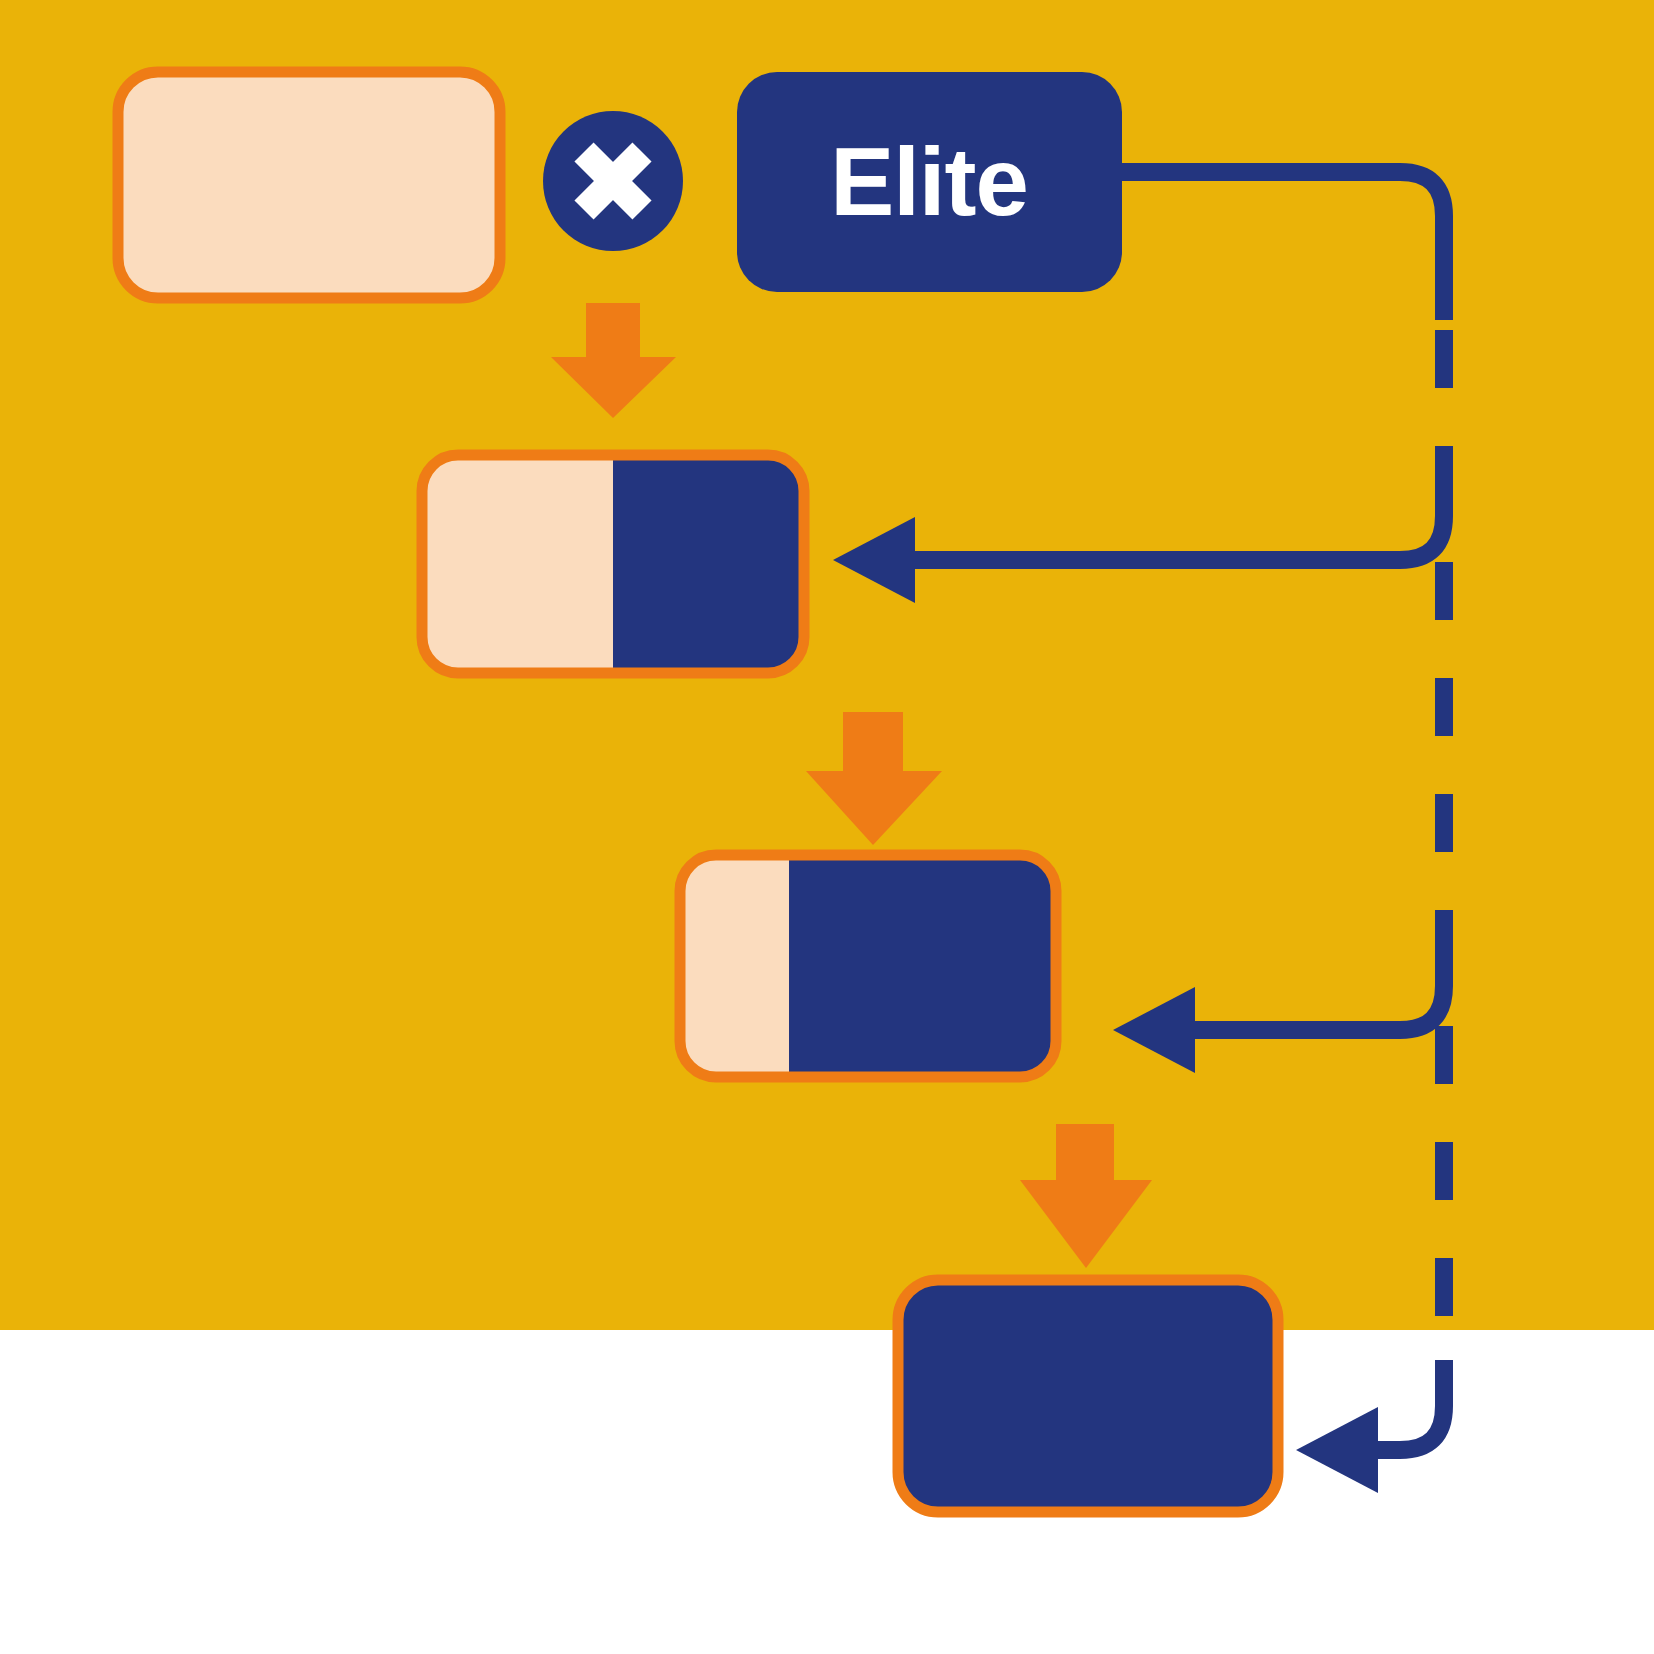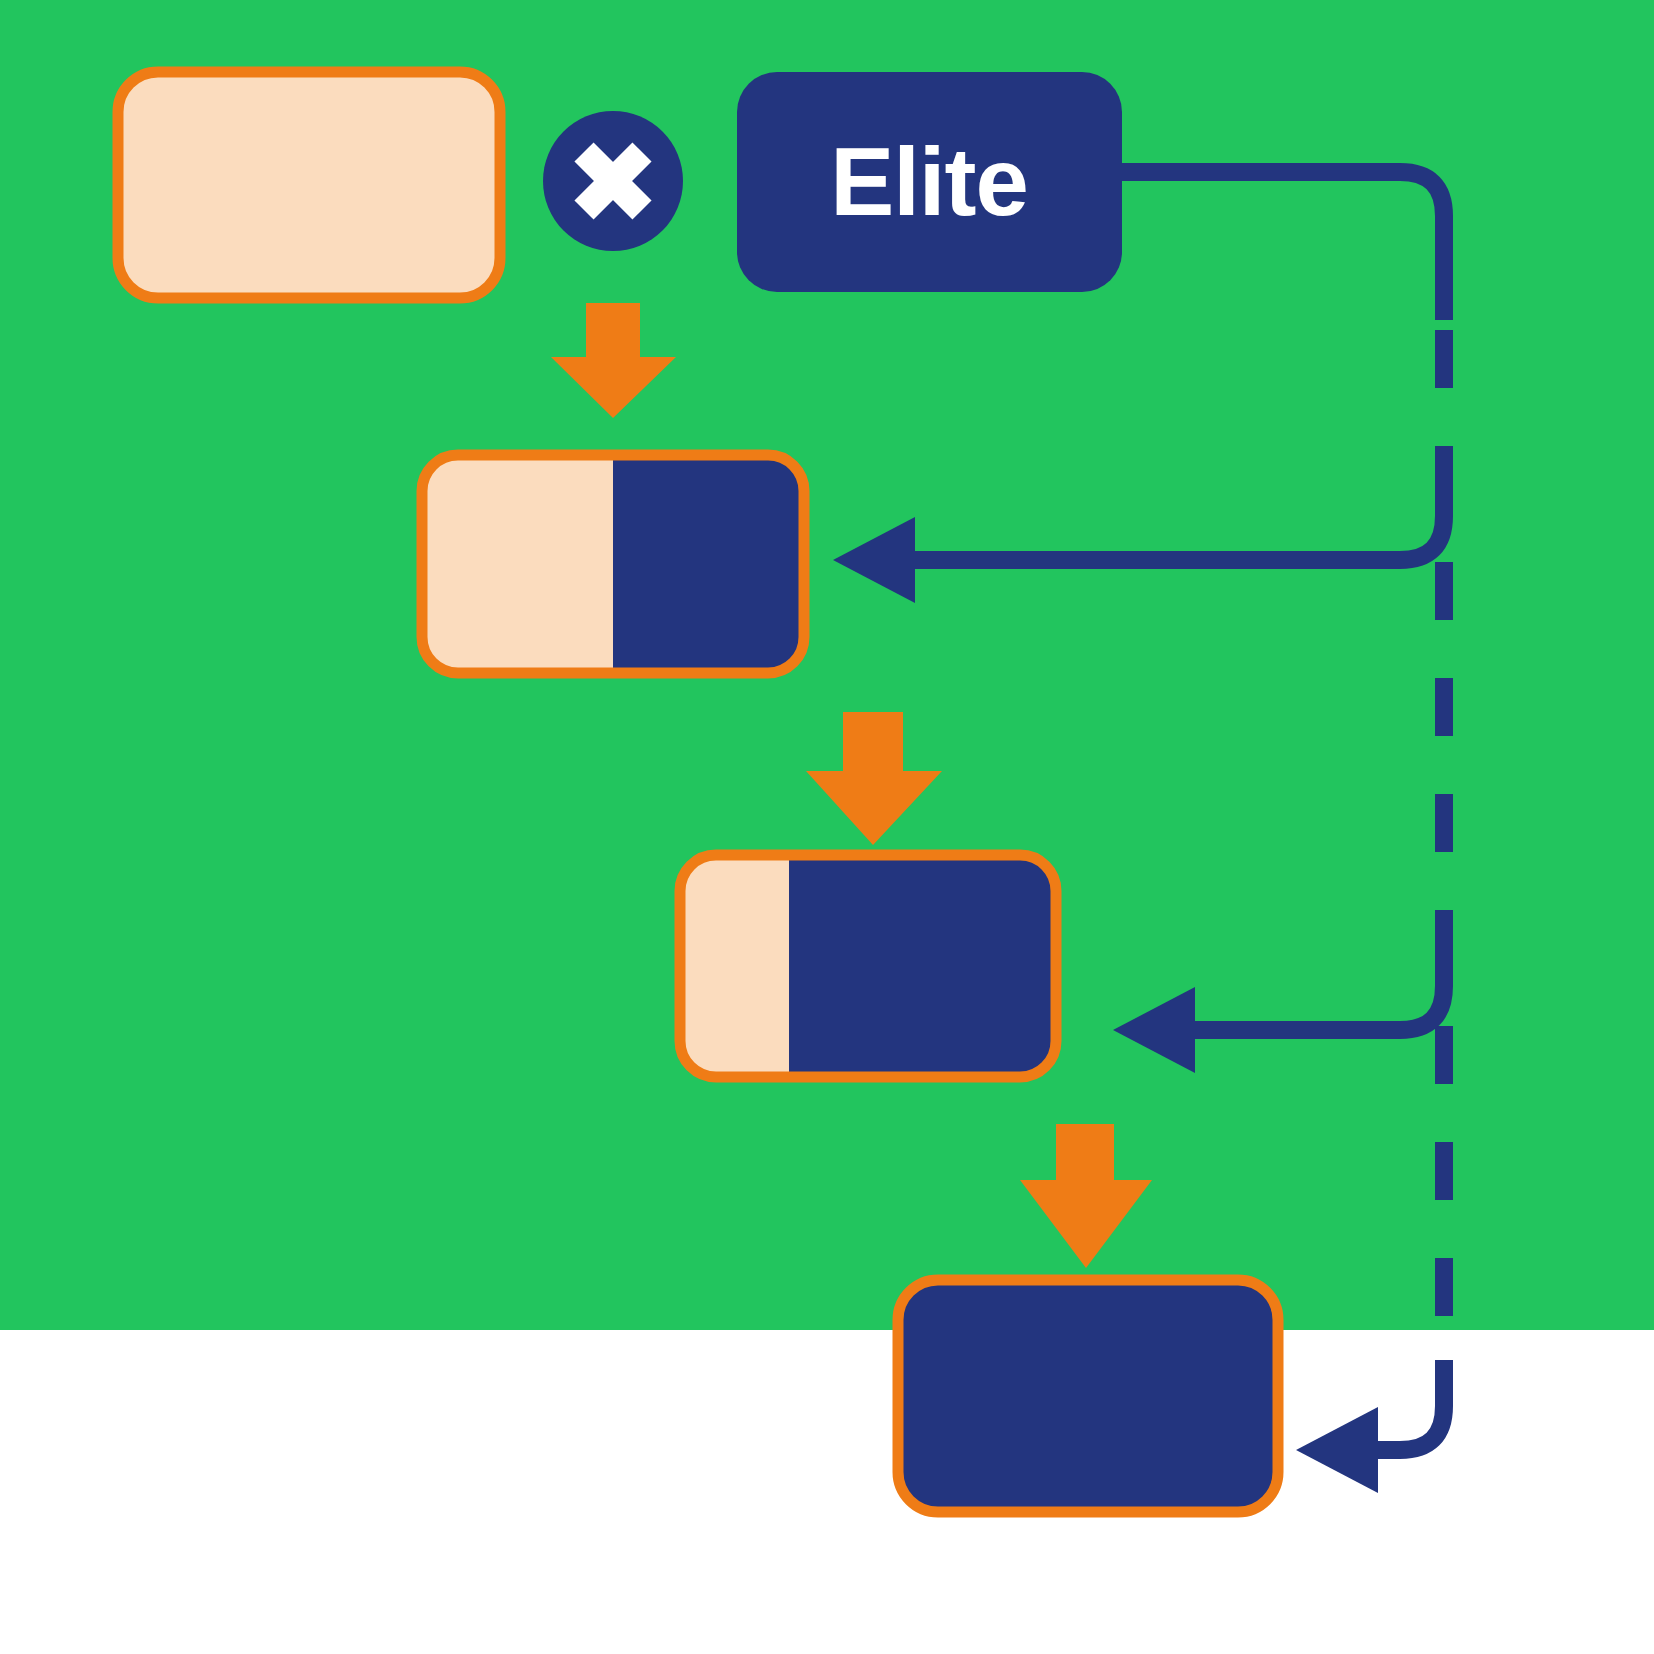--- a/index.html
+++ b/index.html
@@ -10,21 +10,21 @@
   body {
     width: 1654px;
     height: 1654px;
     font-family: "Liberation Sans", sans-serif;
     overflow: hidden;
   }
   #stage {
     position: relative;
     width: 1654px;
     height: 1330px;
-    background: #22c55e;
+    background: #eab308;
   }
   #diagram {
     display: block;
     width: 1654px;
     height: 1654px;
   }
   .elite-label {
     font-family: "Liberation Sans", sans-serif;
     font-weight: bold;
     font-size: 96px;

